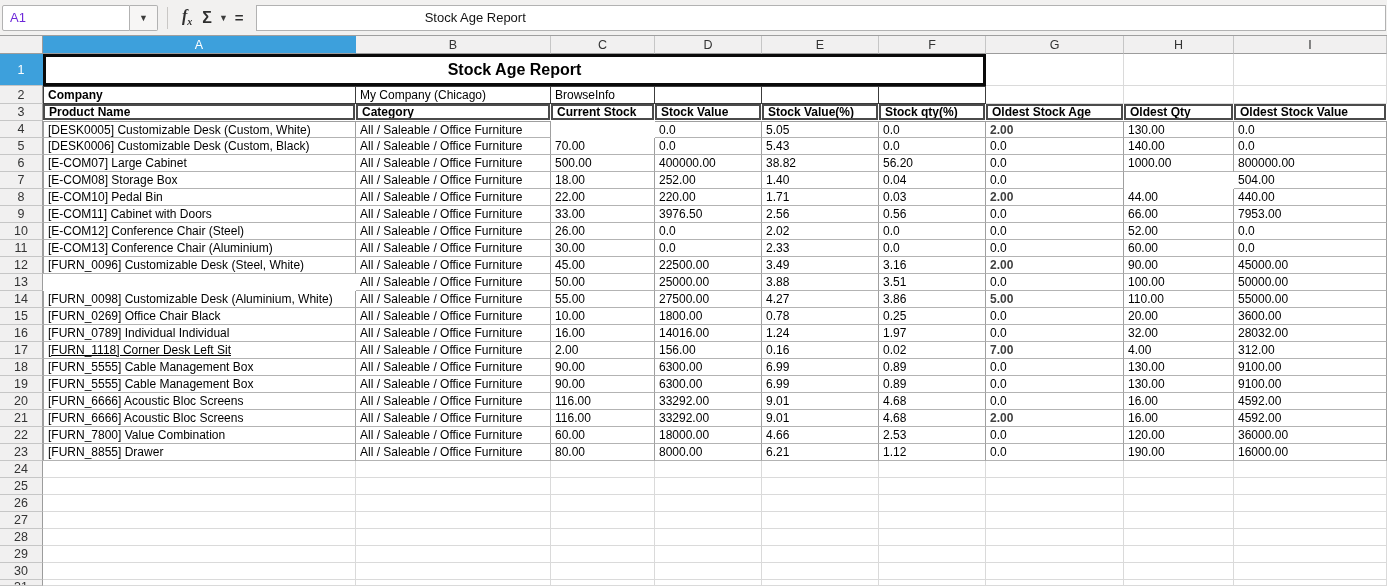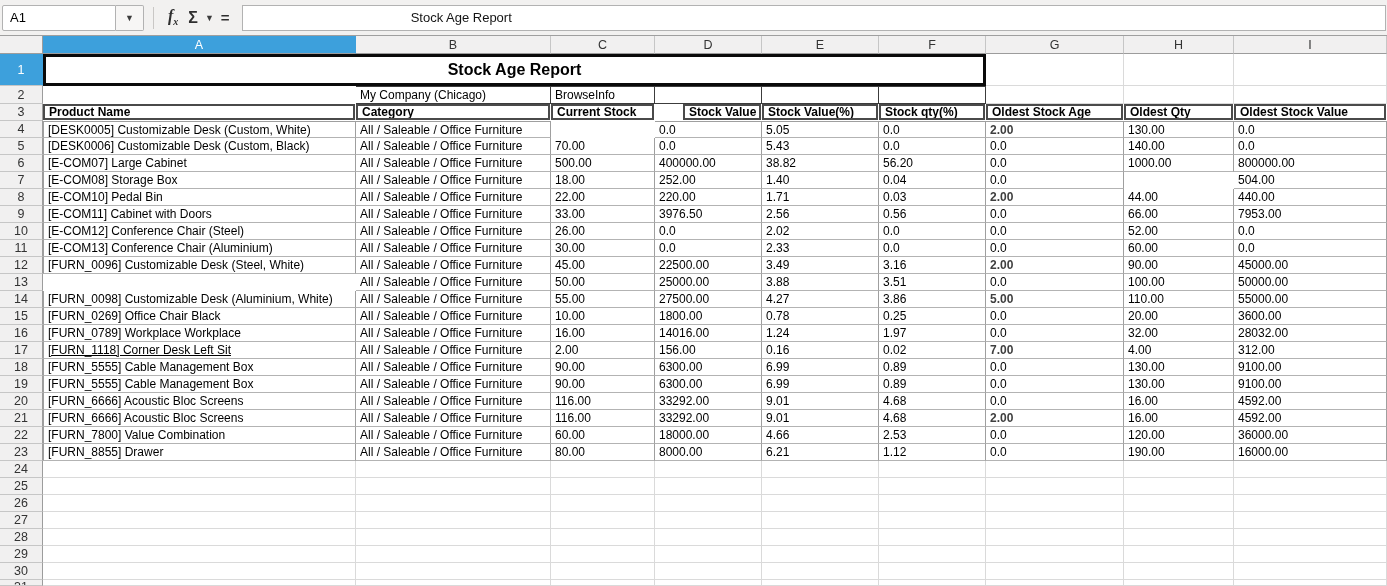--- a/index.html
+++ b/index.html
@@ -2,23 +2,23 @@
 <html style="--accent: #3da0dc;"><head>
 <meta charset="utf-8">
 <style>
   * { margin:0; padding:0; }
   html,body { width:1387px; height:586px; overflow:hidden; background:#fff;
               font-family:"Liberation Sans", sans-serif; }
 
   
   .toolbar { height:36px; background:#f2f1f0; border-bottom:1px solid #9f9f9f;
              display:flex; align-items:center; box-sizing:border-box; }
-  .namebox { width:114px; height:26px; margin-left:2px; background:#fff;
+  .namebox { width:128px; height:26px; margin-left:2px; background:#fff;
              border:1px solid #b2b2b2; border-radius:2px 0 0 2px; display:flex;
-             align-items:center; padding-left:7px; font-size:13px; color:#000000;
+             align-items:center; padding-left:7px; font-size:13px; color:#6d28d9;
              box-sizing:border-box; }
   .namebox-btn { width:28px; height:26px; background:#f7f6f5; border:1px solid #b2b2b2;
              border-left:none; border-radius:0 2px 2px 0; display:flex; align-items:center;
              justify-content:center; font-size:9px; color:#3c3c3c; box-sizing:border-box; }
   .tb-sep { width:1px; height:22px; background:#c9c7c5; margin:0 9px; }
   .tb-ico { display:flex; align-items:center; justify-content:center; height:26px;
             padding:0 5px; color:#2e2e2e; }
   .ico-fx { font-family:"Liberation Serif", serif; font-style:italic; font-weight:bold;
             font-size:16px; }
   .ico-fx sub { font-size:10px; }
@@ -129,32 +129,33 @@
     <div class="rowhdr" style="grid-area: 27 / 1;">26</div>
     <div class="rowhdr" style="grid-area: 28 / 1;">27</div>
     <div class="rowhdr" style="grid-area: 29 / 1;">28</div>
     <div class="rowhdr" style="grid-area: 30 / 1;">29</div>
     <div class="rowhdr" style="grid-area: 31 / 1;">30</div>
     <div class="rowhdr partial" style="grid-area: 32 / 1;">31</div>
     <div class="cell title" style="grid-area: 2 / 2 / auto / 8;">Stock Age Report</div>
     <div class="cell grid" style="grid-area: 2 / 8;"></div>
     <div class="cell grid" style="grid-area: 2 / 9;"></div>
     <div class="cell grid" style="grid-area: 2 / 10;"></div>
+    <div class="cell meta first b" style="grid-area: 3 / 2;">Company</div>
     <div class="cell meta" style="grid-area: 3 / 3;">My Company (Chicago)</div>
     <div class="cell meta" style="grid-area: 3 / 4;">BrowseInfo</div>
     <div class="cell meta" style="grid-area: 3 / 5;"></div>
     <div class="cell meta" style="grid-area: 3 / 6;"></div>
     <div class="cell meta" style="grid-area: 3 / 7;"></div>
     <div class="cell grid" style="grid-area: 3 / 8;"></div>
     <div class="cell grid" style="grid-area: 3 / 9;"></div>
     <div class="cell grid" style="grid-area: 3 / 10;"></div>
     <div class="cell h3" style="grid-area: 4 / 2;">Product Name</div>
     <div class="cell h3" style="grid-area: 4 / 3;">Category</div>
     <div class="cell h3" style="grid-area: 4 / 4;">Current Stock</div>
-    <div class="cell h3" style="grid-area: 4 / 5; margin-left: 28px;">Stock Value</div>
+    <div class="cell h3" style="grid-area: 4 / 5;">Stock Value</div>
     <div class="cell h3" style="grid-area: 4 / 6;">Stock Value(%)</div>
     <div class="cell h3" style="grid-area: 4 / 7;">Stock qty(%)</div>
     <div class="cell h3" style="grid-area: 4 / 8;">Oldest Stock Age</div>
     <div class="cell h3" style="grid-area: 4 / 9;">Oldest Qty</div>
     <div class="cell h3" style="grid-area: 4 / 10;">Oldest Stock Value</div>
     <div class="cell d fc fr" style="grid-area: 5 / 2;">[DESK0005] Customizable Desk (Custom, White)</div>
     <div class="cell d fr" style="grid-area: 5 / 3;">All / Saleable / Office Furniture</div>
     <div class="cell d fr" style="grid-area: 5 / 4; margin-top: 34px;">65.00</div>
     <div class="cell d fr" style="grid-area: 5 / 5;">0.0</div>
     <div class="cell d fr" style="grid-area: 5 / 6;">5.05</div>
@@ -253,21 +254,21 @@
     <div class="cell d" style="grid-area: 15 / 10;">55000.00</div>
     <div class="cell d fc" style="grid-area: 16 / 2;">[FURN_0269] Office Chair Black</div>
     <div class="cell d" style="grid-area: 16 / 3;">All / Saleable / Office Furniture</div>
     <div class="cell d" style="grid-area: 16 / 4;">10.00</div>
     <div class="cell d" style="grid-area: 16 / 5;">1800.00</div>
     <div class="cell d" style="grid-area: 16 / 6;">0.78</div>
     <div class="cell d" style="grid-area: 16 / 7;">0.25</div>
     <div class="cell d" style="grid-area: 16 / 8;">0.0</div>
     <div class="cell d" style="grid-area: 16 / 9;">20.00</div>
     <div class="cell d" style="grid-area: 16 / 10;">3600.00</div>
-    <div class="cell d fc" style="grid-area: 17 / 2;">[FURN_0789] Workplace Workplace</div>
+    <div class="cell d fc" style="grid-area: 17 / 2;">[FURN_0789] Individual Individual</div>
     <div class="cell d" style="grid-area: 17 / 3;">All / Saleable / Office Furniture</div>
     <div class="cell d" style="grid-area: 17 / 4;">16.00</div>
     <div class="cell d" style="grid-area: 17 / 5;">14016.00</div>
     <div class="cell d" style="grid-area: 17 / 6;">1.24</div>
     <div class="cell d" style="grid-area: 17 / 7;">1.97</div>
     <div class="cell d" style="grid-area: 17 / 8;">0.0</div>
     <div class="cell d" style="grid-area: 17 / 9;">32.00</div>
     <div class="cell d" style="grid-area: 17 / 10;">28032.00</div>
     <div class="cell d fc" style="grid-area: 18 / 2; text-decoration: underline;">[FURN_1118] Corner Desk Left Sit</div>
     <div class="cell d" style="grid-area: 18 / 3;">All / Saleable / Office Furniture</div>

